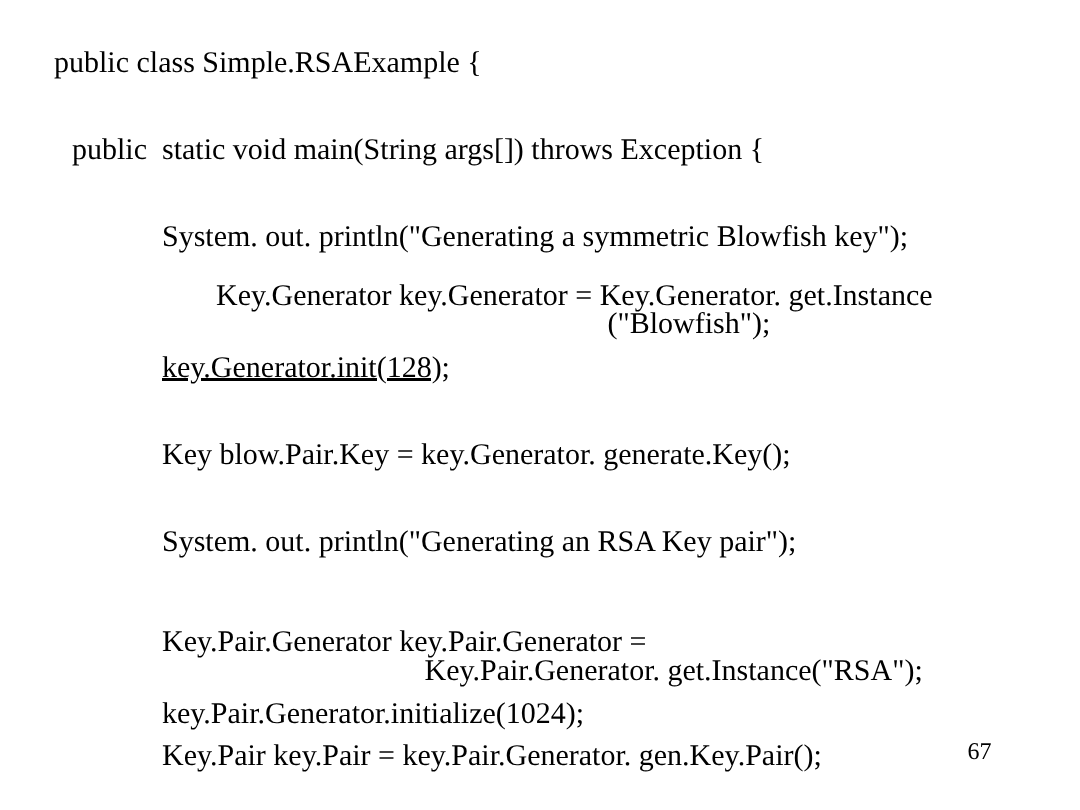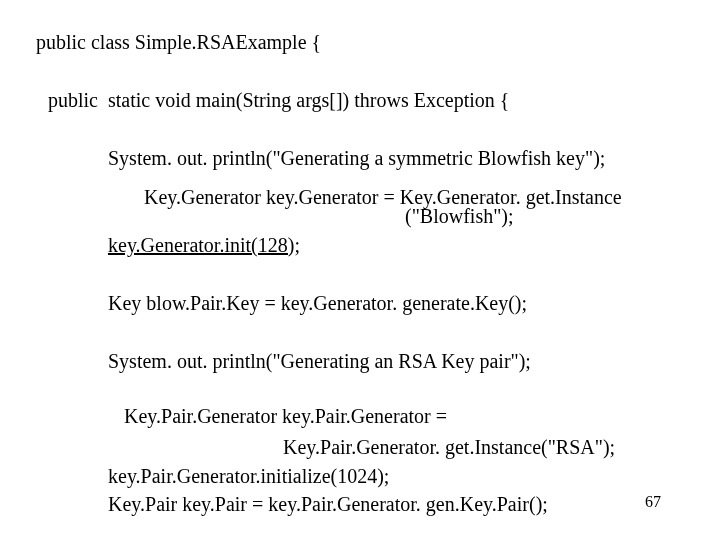--- a/index.html
+++ b/index.html
@@ -40,21 +40,21 @@
   
   .l-print1     { left: 108px; top: 146px; }
   .l-kgdecl     { left: 108px; top: 185px; margin-left: 36px; }
   .l-blowfish   { left: 405px; top: 204px; }
   .l-kginit     { left: 108px; top: 233px; text-decoration: underline; }
 
   .l-blowkey    { left: 108px; top: 291px; }
 
   .l-print2     { left: 108px; top: 349px; }
 
-  .l-kpgdecl    { left: 108px; top: 404px; margin-left: 16px; }
+  .l-kpgdecl    { left: 108px; top: 416px; }
   .l-kpginst    { left: 283px; top: 435px; }
   .l-kpginit    { left: 108px; top: 464px; }
   .l-keypair    { left: 108px; top: 492px; }
 
   .page-number {
     position: absolute;
     left: 645px;
     top: 495px;
     font-family: "Liberation Serif", "DejaVu Serif", serif;
     font-size: 16px;

